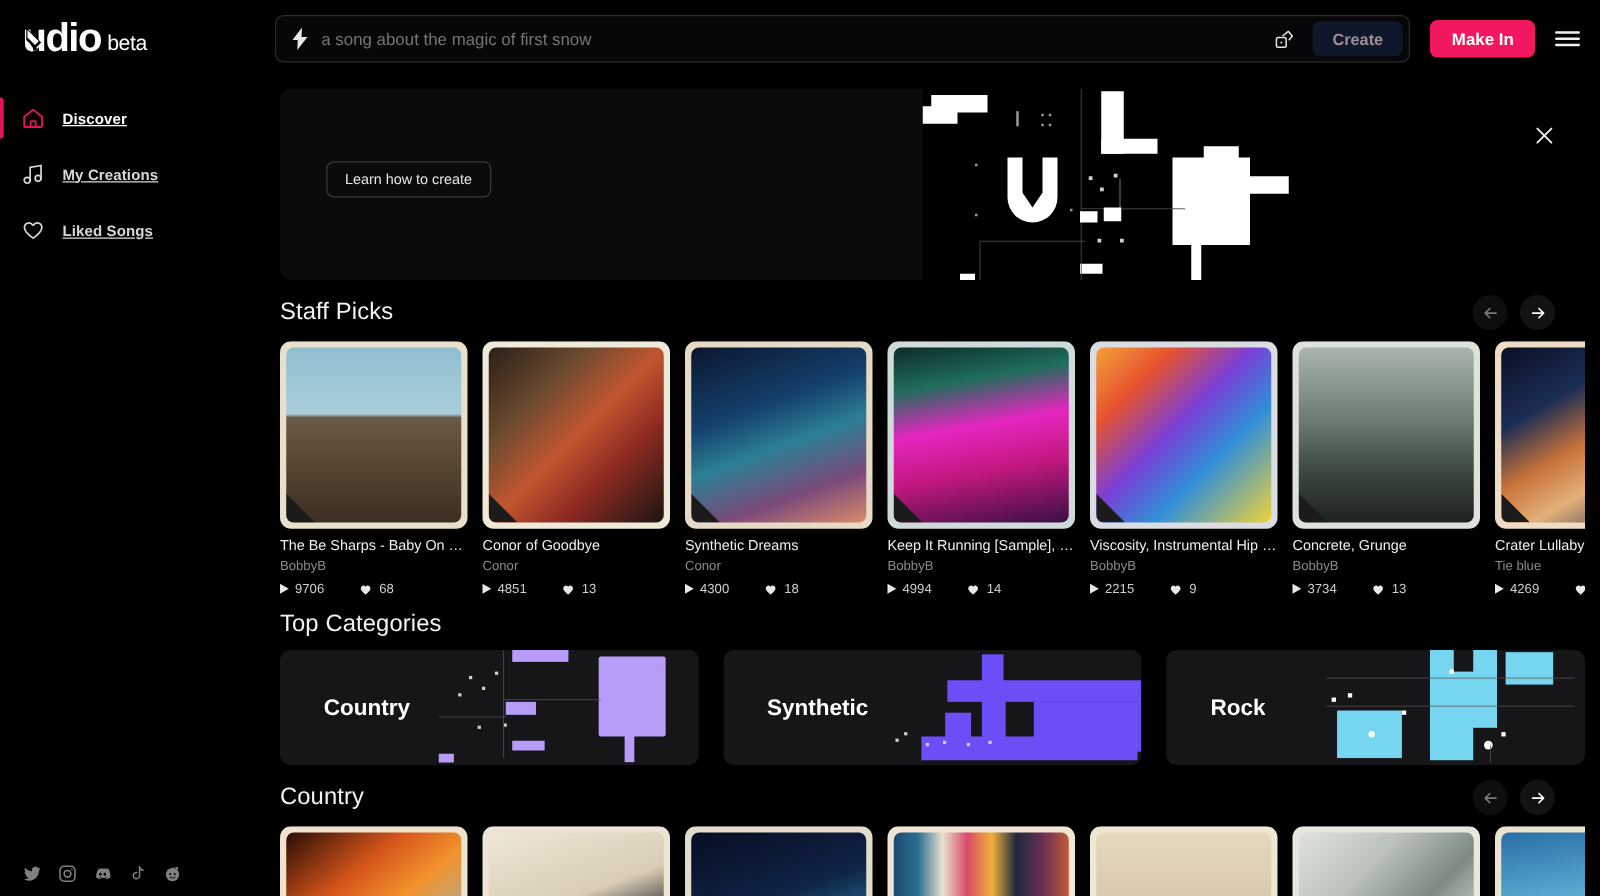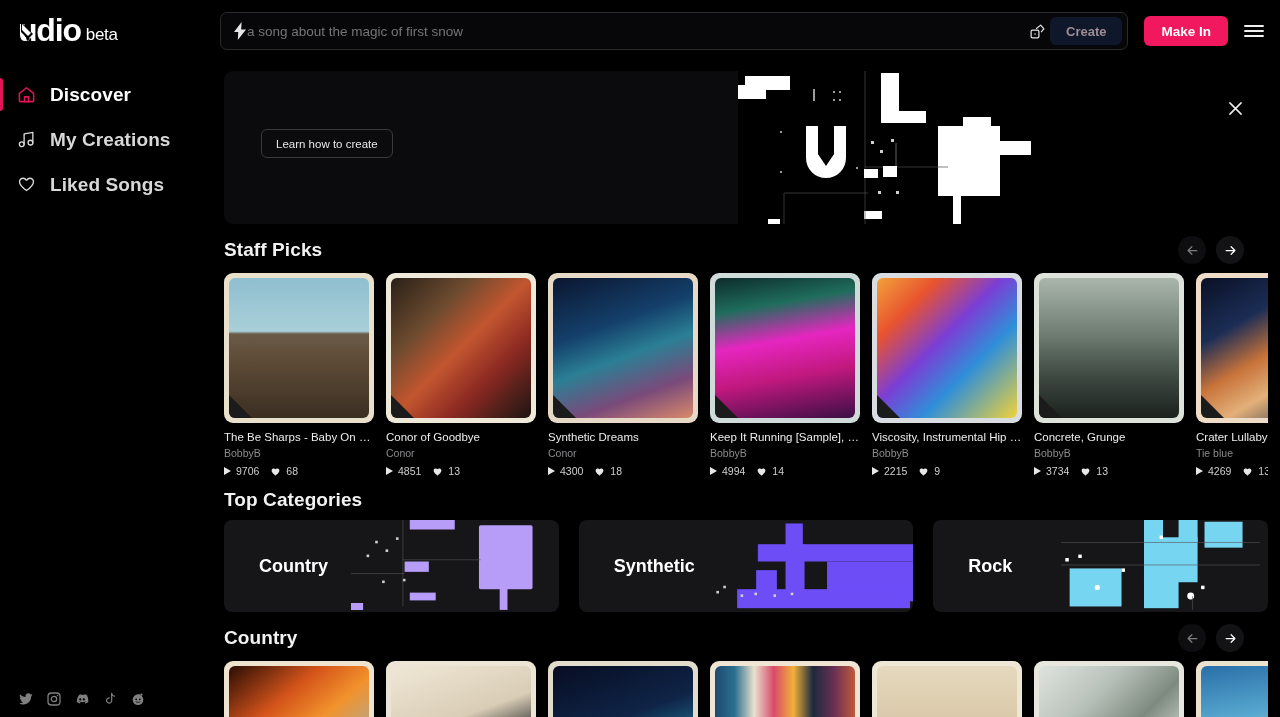--- a/index.html
+++ b/index.html
@@ -31,21 +31,21 @@
   }
   .quill { position: absolute; left: 1px; top: 6px; }
 
   .nav { margin-top: 10px; }
   .nav-item {
     display: flex; align-items: center; gap: 14px;
     height: 45px; padding-left: 16px;
     position: relative; cursor: pointer;
   }
   .nav-item .nav-label {
-    font-size: 19px; font-weight: 600; color: #d8d8d8; letter-spacing: .1px;
+    font-size: 12px; font-weight: 600; color: #d8d8d8; letter-spacing: .1px; text-decoration: underline;
   }
   .nav-item.active .nav-label { color: #fff; }
   .nav-item.active::before {
     content: ""; position: absolute; left: 0; top: 6px;
     width: 3px; height: 33px; background: #e1135a; border-radius: 0 3px 3px 0;
   }
   .nav-ico { width: 20px; height: 20px; display: flex; align-items: center; justify-content: center; }
 
   .socials {
     position: absolute; left: 18px; bottom: 10px;
@@ -57,21 +57,21 @@
   #main { flex: 1; height: 717px; position: relative; overflow: hidden; }
 
   
   #topbar {
     height: 62px; display: flex; align-items: center;
     padding: 0 12px 0 10px; gap: 10px;
   }
   .prompt-bar {
     flex: 1; height: 38px; display: flex; align-items: center;
     border: 1px solid #2a2a2c; border-radius: 7px;
-    background: #07070a; padding: 0 5px 0 12px; 
+    background: #07070a; padding: 0 5px 0 12px; gap: 10px;
   }
   .bolt { width: 14px; height: 18px; flex: 0 0 14px; }
   .prompt-input {
     flex: 1; background: transparent; border: 0; outline: none;
     color: #9c9c9f; font-size: 13.5px; font-family: "Liberation Sans", sans-serif;
   }
   .dice-btn { width: 26px; height: 26px; display:flex; align-items:center; justify-content:center; cursor: pointer; }
   .create-btn {
     height: 28px; padding: 0 16px; border-radius: 6px;
     background: #0f172a; color: #9e8d95; border: 0;
@@ -109,21 +109,21 @@
     position: absolute; right: 22px; top: 26px;
     width: 22px; height: 22px; cursor: pointer;
     display: flex; align-items: center; justify-content: center;
   }
 
   
   .sec-head {
     display: flex; align-items: center; justify-content: space-between;
     margin-top: 12px; margin-bottom: 9px; padding-right: 24px;
   }
-  .sec-title { font-size: 19px; font-weight: 700; color: #f2f2f2; letter-spacing: .1px; }
+  .sec-title { font-size: 19px; font-weight: 400; color: #f2f2f2; letter-spacing: .1px; }
   .arrows { display: flex; gap: 10px; }
   .arr {
     width: 28px; height: 28px; border-radius: 50%;
     background: #131316; display: flex; align-items: center; justify-content: center;
     cursor: pointer;
   }
   .arr.dim { background: #0e0e11; }
   .arr.dim svg { opacity: .45; }
 
   
@@ -142,21 +142,21 @@
     width: 0; height: 0;
     border-left: 23px solid #1b1b1b;
     border-top: 23px solid transparent;
     border-bottom-left-radius: 6px;
   }
   .song-title {
     margin-top: 8px; font-size: 11.5px; color: #ededed;
     white-space: nowrap; overflow: hidden; text-overflow: ellipsis;
   }
   .song-artist { margin-top: 4px; font-size: 10.5px; color: #8b8b8e; }
-  .song-stats { margin-top: 6px; display: flex; align-items: center; gap: 11px; }
+  .song-stats { margin-top: 6px; display: flex; align-items: center; gap: 28px; }
   .stat { display: flex; align-items: center; gap: 5px; font-size: 10.5px; color: #cfcfd1; }
   .play-tri {
     width: 0; height: 0;
     border-left: 7px solid #e8e8ea;
     border-top: 4.5px solid transparent;
     border-bottom: 4.5px solid transparent;
   }
 
   
   .cats { display: flex; gap: 20px; margin-top: 0; }

